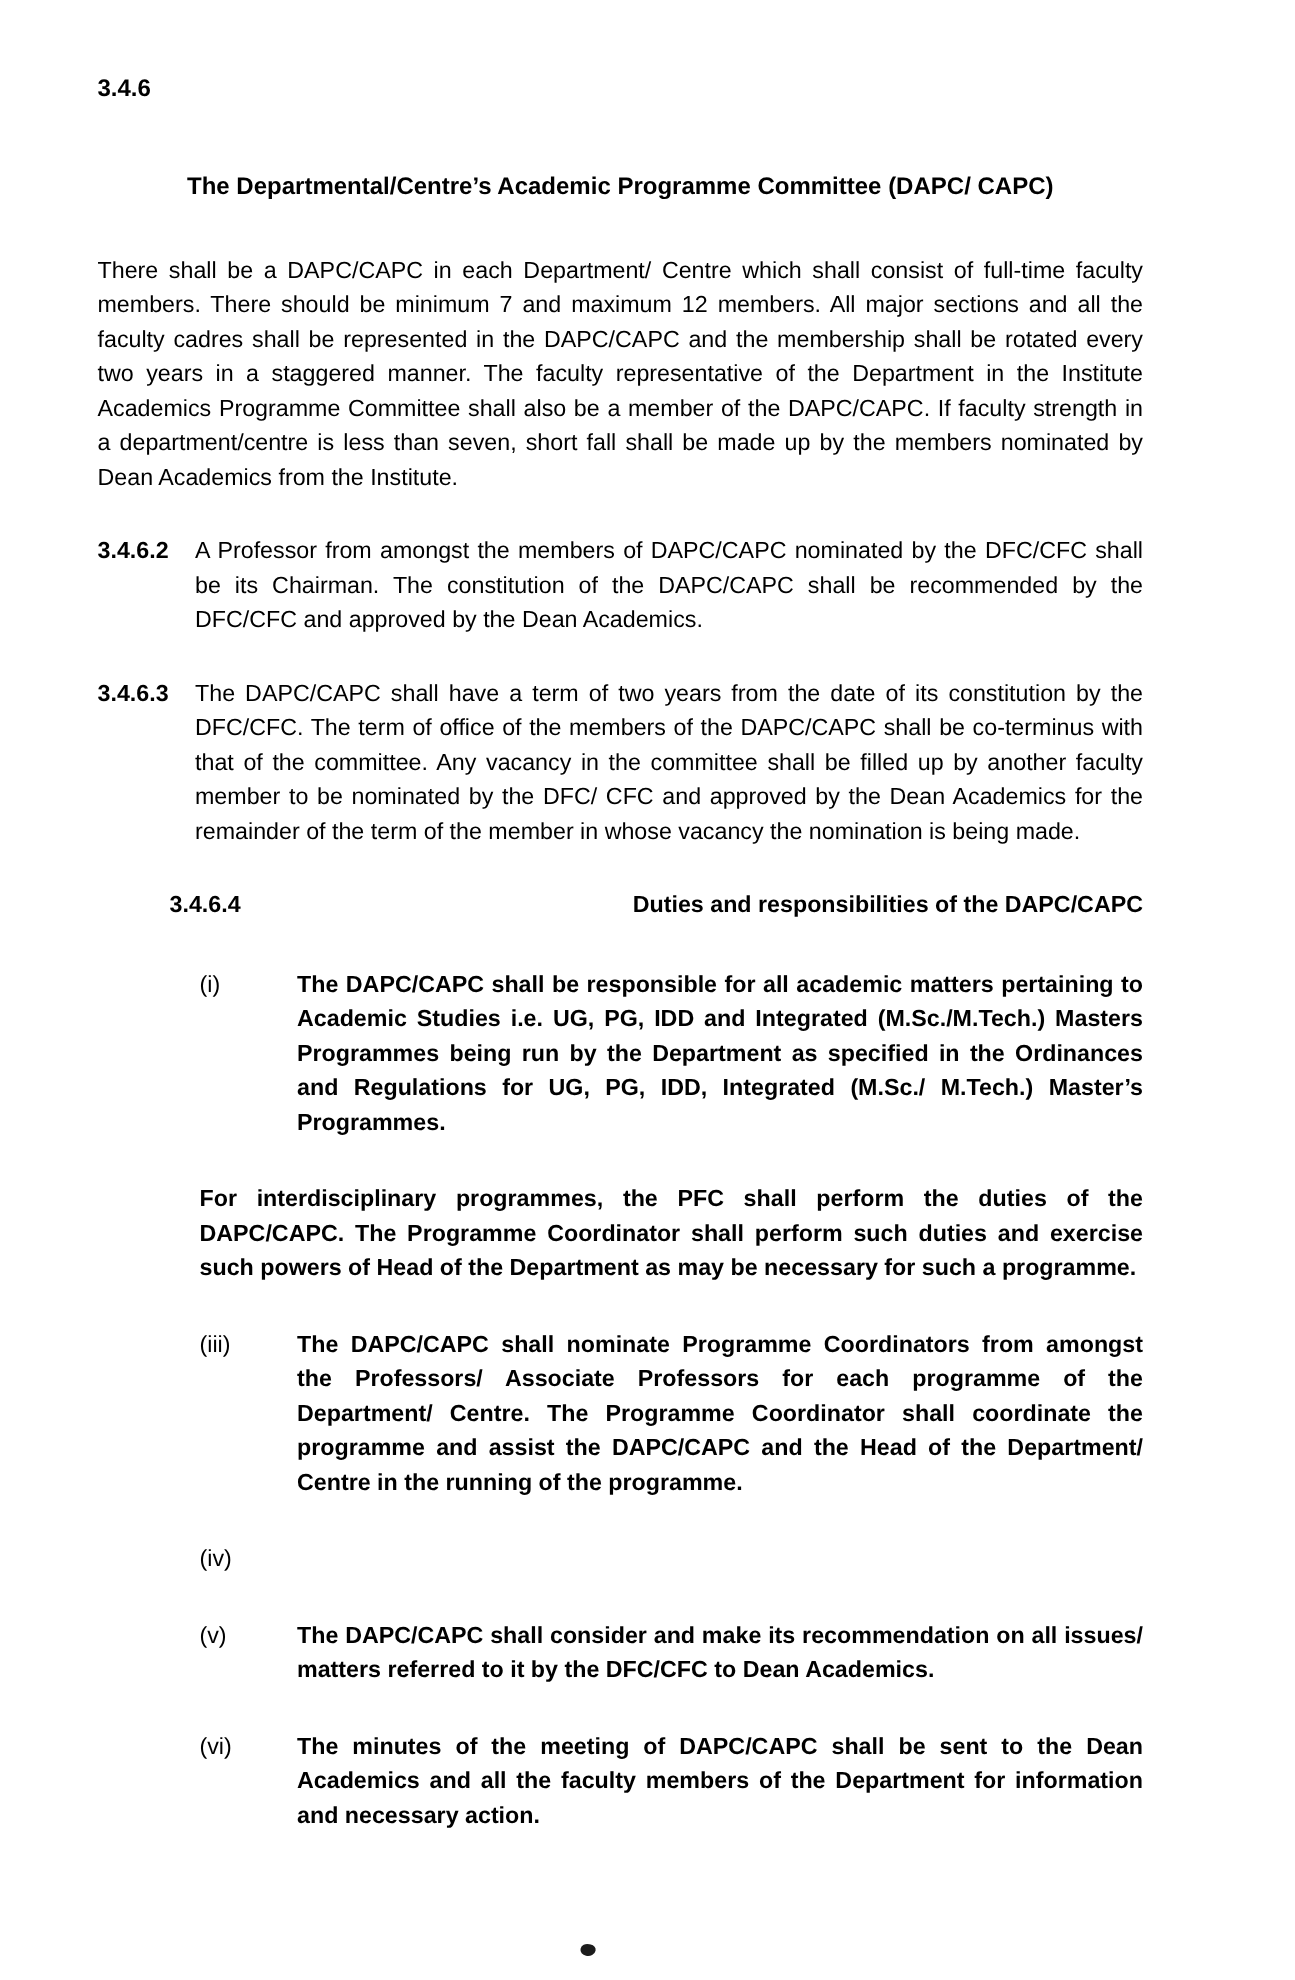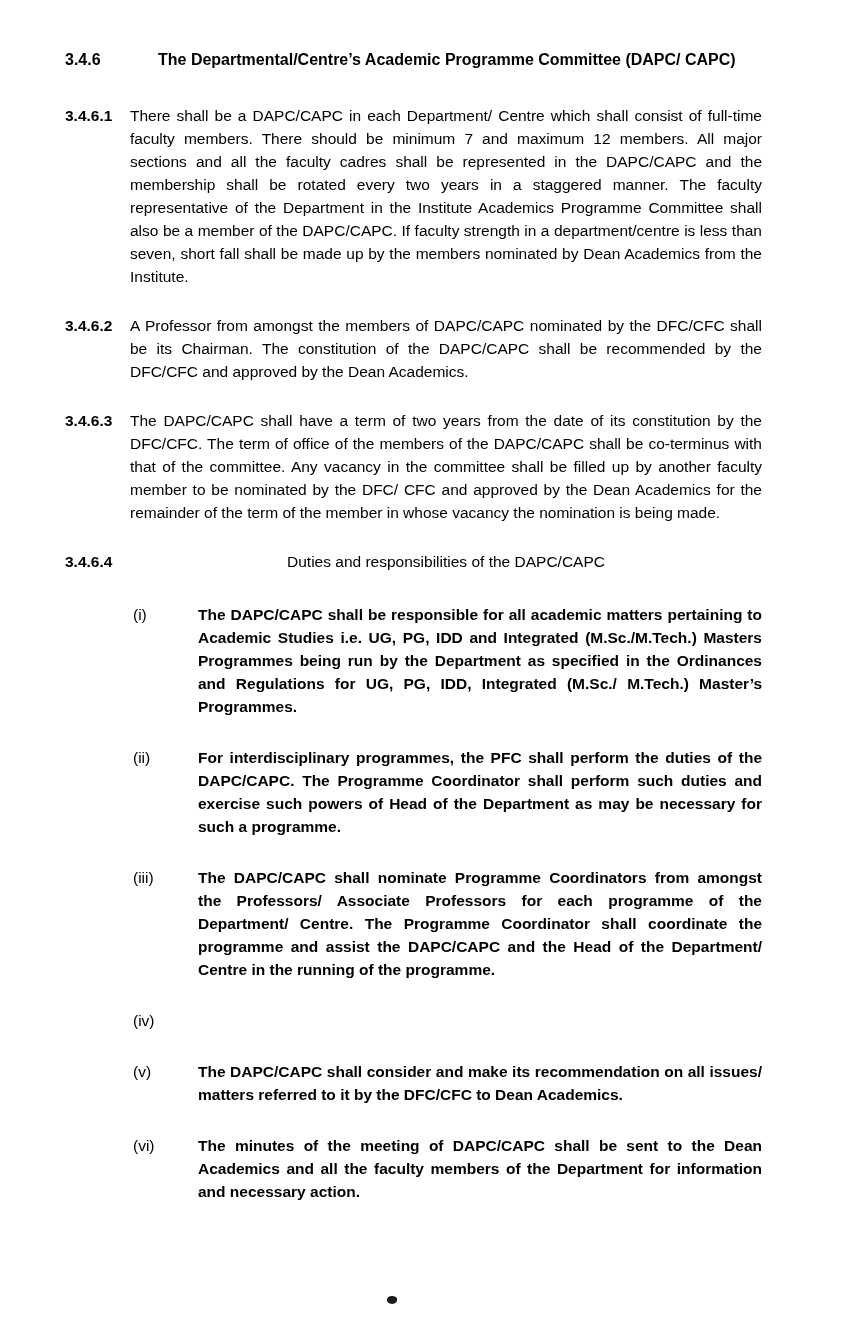--- a/index.html
+++ b/index.html
@@ -23,37 +23,36 @@
     }
     .num {
       flex: 0 0 65px;
       font-weight: 700;
       white-space: nowrap;
     }
     .body-text {
       flex: 1;
       text-align: justify;
     }
-    .heading { margin-bottom: 30px; }
+    .heading { margin-bottom: 30px; flex-direction: column; }
     .heading .num,
     .heading .title {
       font-weight: 700;
       font-size: 16px;
       line-height: 28px;
     }
     .heading .title {
       flex: 1;
-      text-align: left;
-      margin-left: 28px;
+      text-align: center;
     }
-    .subheading { margin-bottom: 30px; }
+    .subheading { margin-bottom: 30px; margin-left: 48px; }
     .subheading .title {
       flex: 1;
-      font-weight: 400;
-      text-align: center;
+      font-weight: 700;
+      text-align: right;
     }
     .duties {
       margin-left: 68px;
     }
     .duty {
       display: flex;
       margin-bottom: 28px;
     }
     .duty:last-child { margin-bottom: 12px; }
     .duty-label {
@@ -80,21 +79,20 @@
 <body>
 
 <div class="doc">
 
   <div class="row heading">
     <div class="num">3.4.6</div>
     <div class="title">The Departmental/Centre’s Academic Programme Committee (DAPC/ CAPC)</div>
   </div>
 
   <div class="row">
-    <div class="num">3.4.6.1</div>
     <div class="body-text">There shall be a DAPC/CAPC in each Department/ Centre which shall consist of full-time faculty members. There should be minimum 7 and maximum 12 members. All major sections and all the faculty cadres shall be represented in the DAPC/CAPC and the membership shall be rotated every two years in a staggered manner.  The faculty representative of the Department in the Institute Academics Programme Committee shall also be a member of the DAPC/CAPC. If faculty strength in a department/centre is less than seven, short fall shall be made up by the members nominated by Dean Academics from the Institute.</div>
   </div>
 
   <div class="row">
     <div class="num">3.4.6.2</div>
     <div class="body-text">A Professor from amongst the members of DAPC/CAPC nominated by the DFC/CFC shall be its Chairman. The constitution of the DAPC/CAPC shall be recommended by the DFC/CFC and approved by the Dean Academics.</div>
   </div>
 
   <div class="row">
     <div class="num">3.4.6.3</div>
@@ -107,21 +105,20 @@
   </div>
 
   <div class="duties">
 
     <div class="duty">
       <div class="duty-label">(i)</div>
       <div class="duty-text">The DAPC/CAPC shall be responsible for all academic matters pertaining to Academic Studies i.e. UG, PG, IDD and Integrated (M.Sc./M.Tech.) Masters Programmes being run by the Department as specified in the Ordinances and Regulations for UG, PG, IDD, Integrated  (M.Sc./ M.Tech.) Master’s Programmes.</div>
     </div>
 
     <div class="duty">
-      <div class="duty-label">(ii)</div>
       <div class="duty-text">For interdisciplinary programmes, the PFC shall perform the duties of the DAPC/CAPC. The Programme Coordinator shall perform such duties and exercise such powers of Head of the Department as may be necessary for such a programme.</div>
     </div>
 
     <div class="duty">
       <div class="duty-label">(iii)</div>
       <div class="duty-text">The DAPC/CAPC shall nominate Programme Coordinators from amongst the Professors/ Associate Professors for each programme of the Department/ Centre. The Programme Coordinator shall coordinate the programme and assist the DAPC/CAPC and the Head of the Department/ Centre in the running of the programme.</div>
     </div>
 
     <div class="duty">
       <div class="duty-label">(iv)</div>

